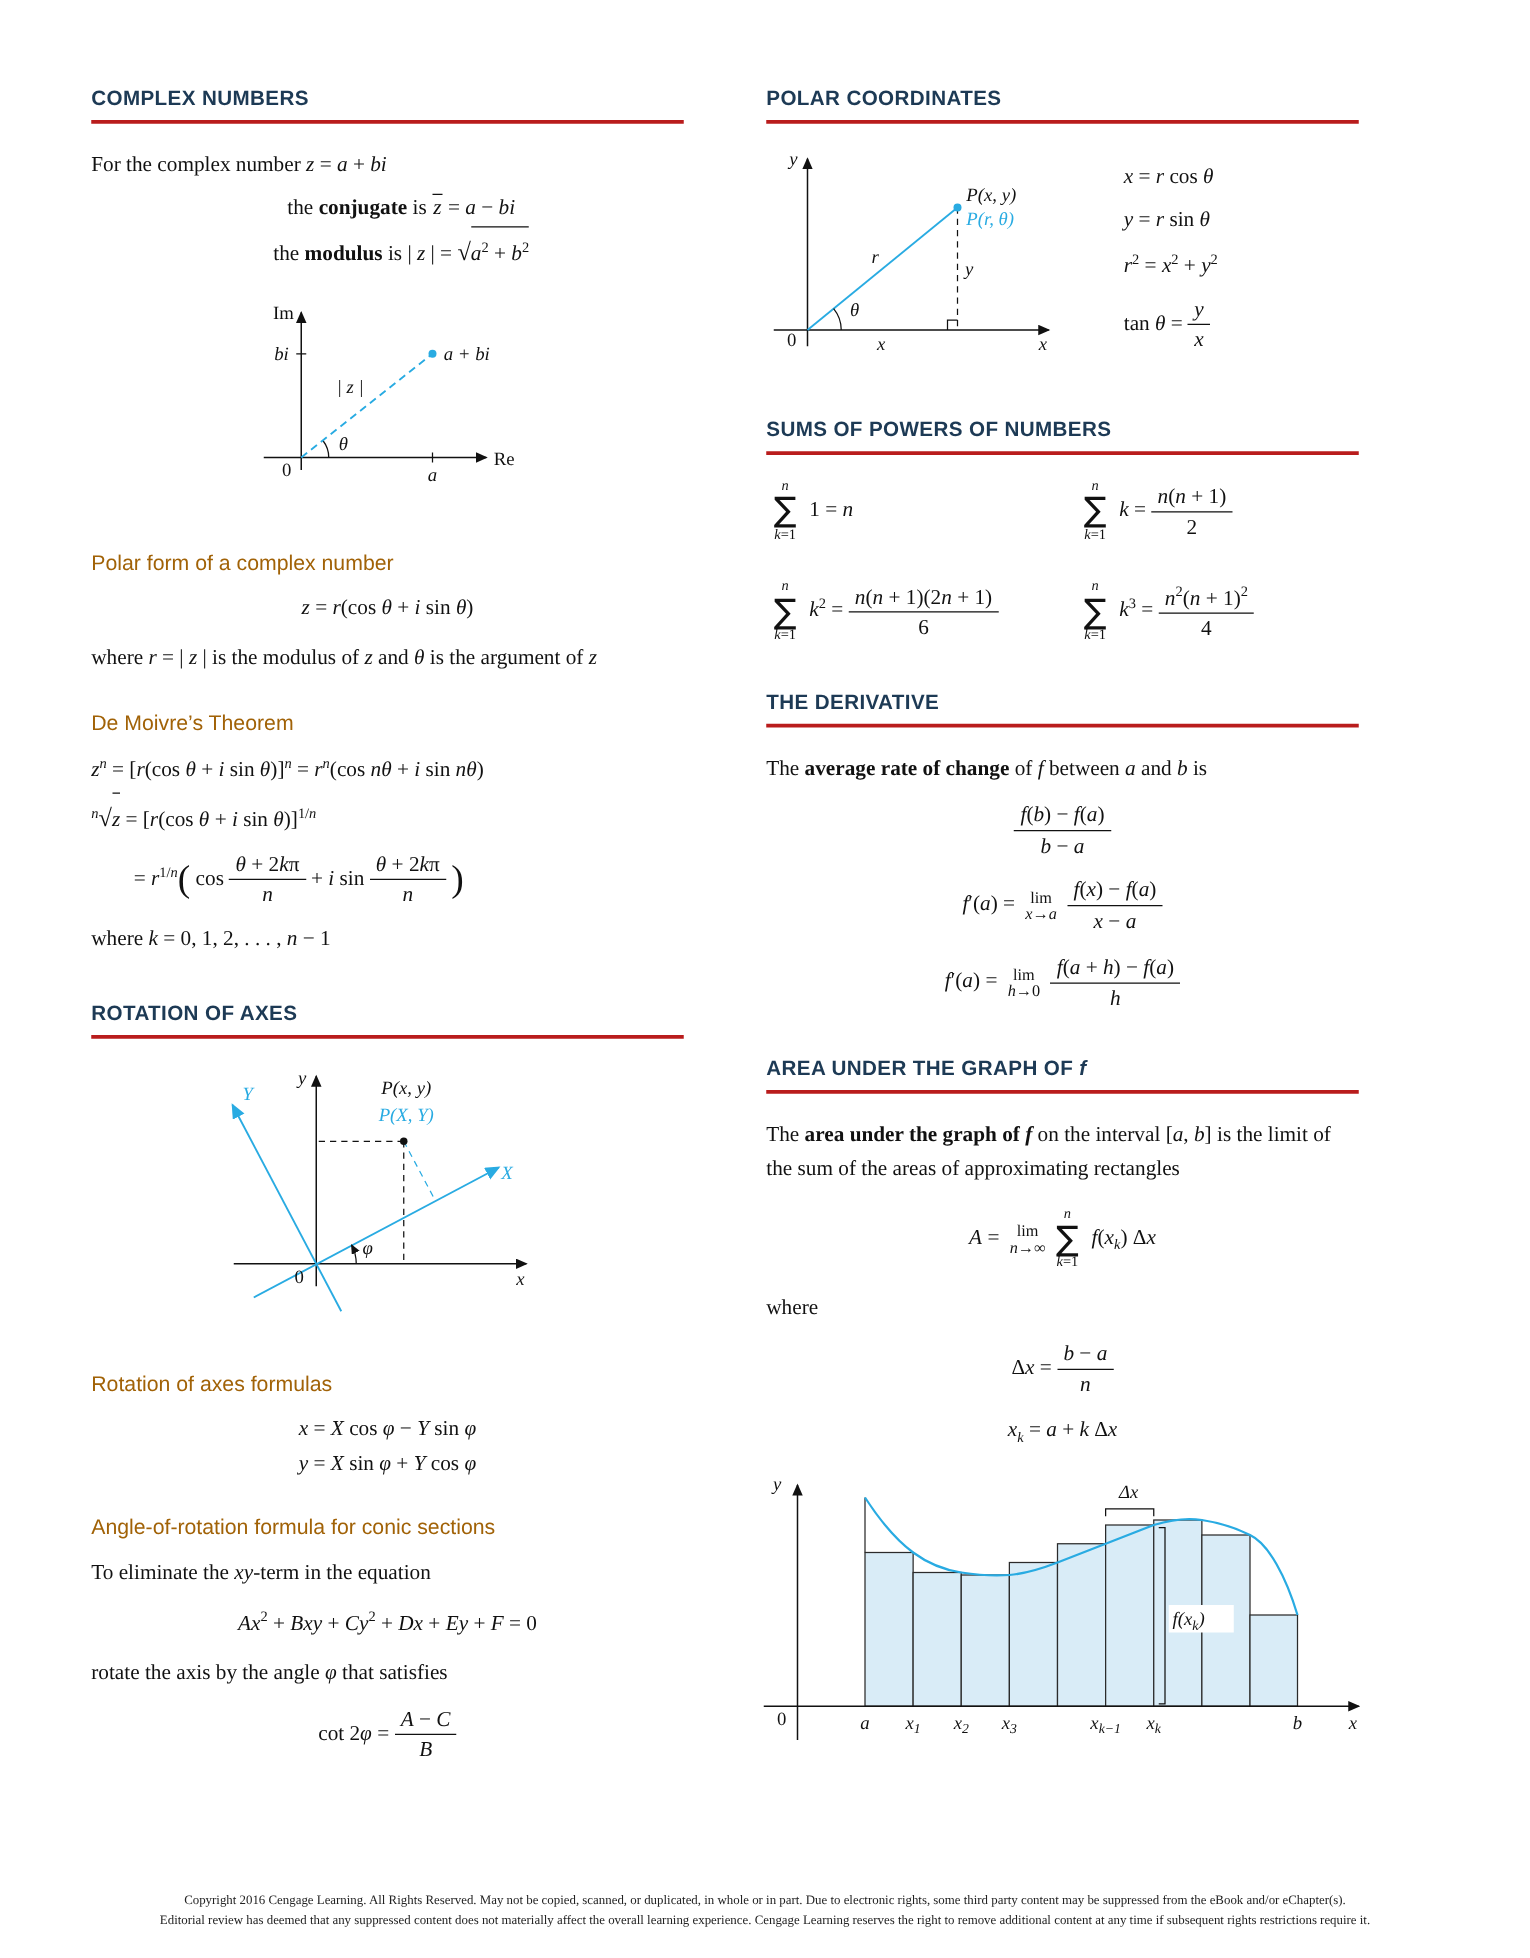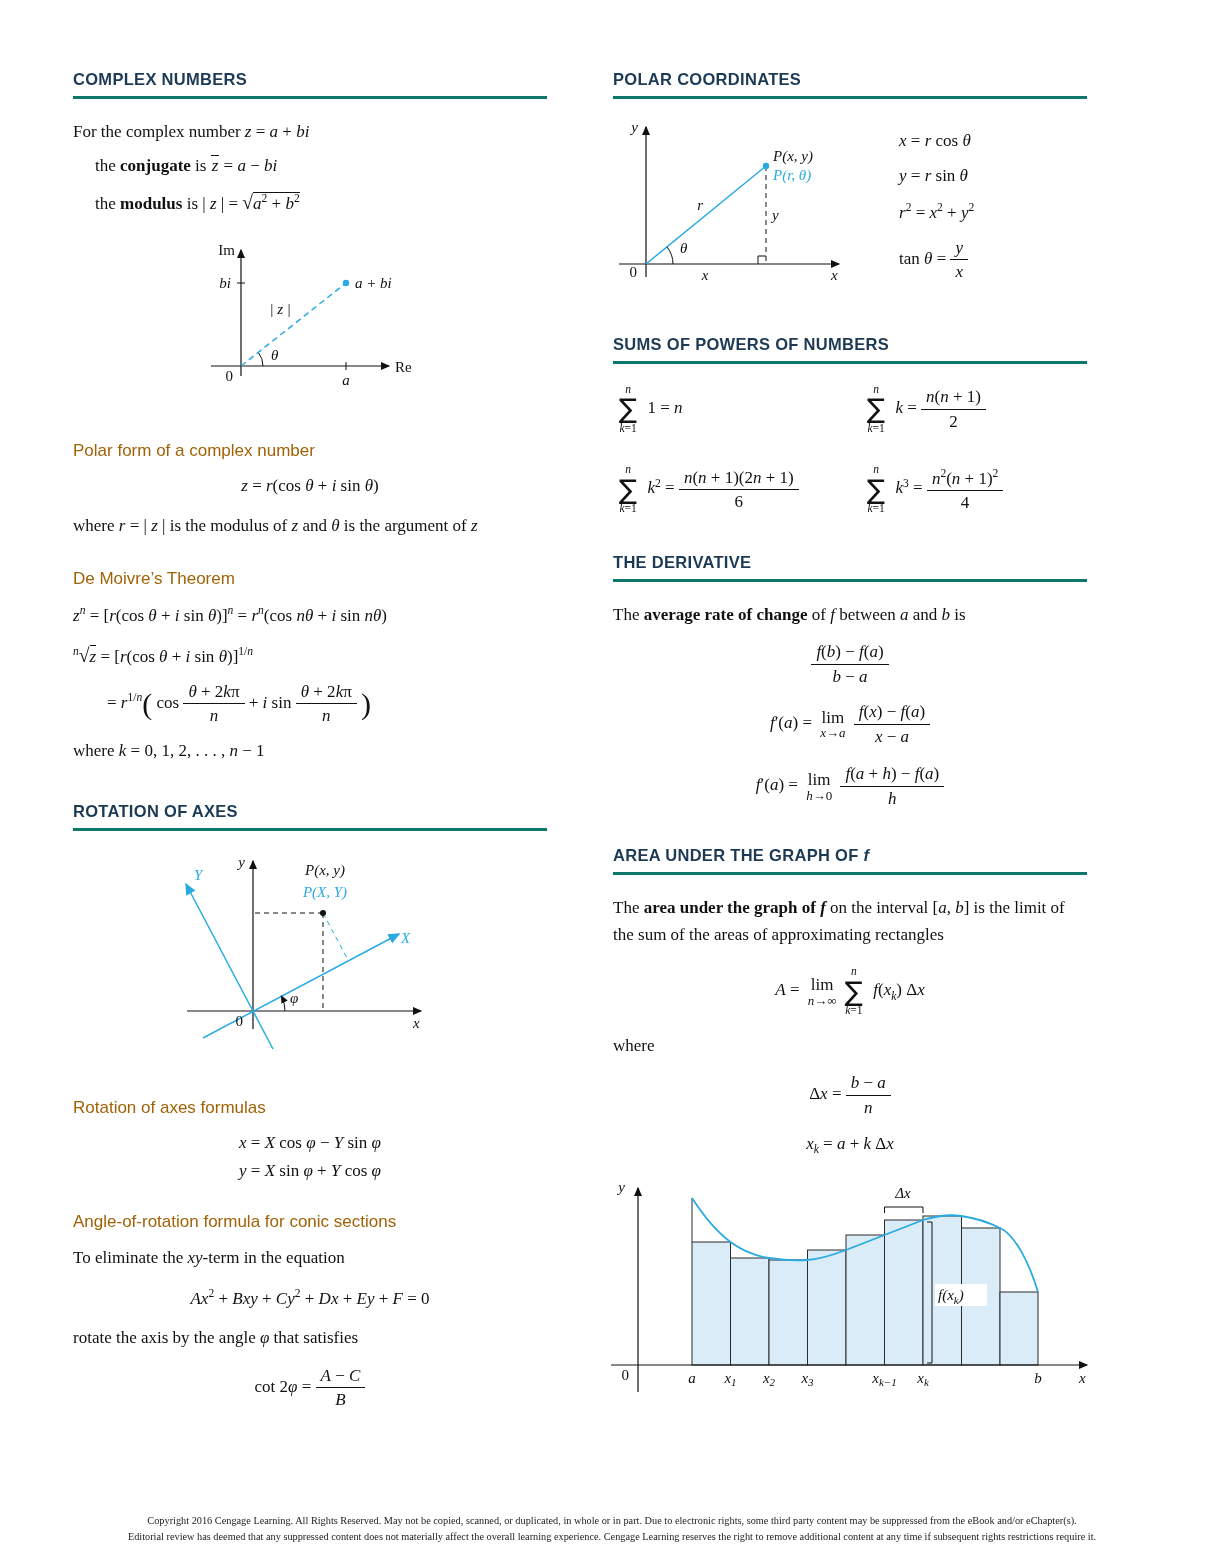--- a/index.html
+++ b/index.html
@@ -8,51 +8,51 @@
     width:1224px; height:1566px; position:relative; background:#fff;
     font-family:"Liberation Serif","DejaVu Serif",serif;
     font-size:17px; color:#111; overflow:hidden;
   }
   .cols { display:flex; padding:70px 70px 0 73px; gap:66px; }
   .col { width:474px; flex:0 0 474px; }
 
   h2.sec {
     font-family:"Liberation Sans","DejaVu Sans",sans-serif;
     font-size:16.5px; font-weight:bold; color:#1d3a55; letter-spacing:.3px;
-    padding-bottom:7px; border-bottom:3px solid #0f766e; margin:0 0 20px 0;
+    padding-bottom:7px; border-bottom:3px solid #b91c1c; margin:0 0 20px 0;
   }
   h2.sec.mt { margin-top:38px; }
   h3.sub {
     font-family:"Liberation Sans","DejaVu Sans",sans-serif;
     font-size:17px; font-weight:normal; color:#a16207; margin:30px 0 13px 0;
   }
   p { margin:0 0 8px 0; line-height:1.55; }
-  .ind { margin-left:22px; }
+  .ind { margin-left:22px;text-align:center; }
   .ctr { text-align:center; margin:14px 0 16px; line-height:1.3; }
   .ind2 { margin-left:34px; margin-top:10px; margin-bottom:12px; }
 
   i { font-style:italic; }
   sup { font-size:68%; }
   sub { font-size:68%; }
 
   .frac { display:inline-block; vertical-align:middle; text-align:center; line-height:1.15; }
   .frac .num { display:block; border-bottom:1px solid #111; padding:0 5px 2px; }
   .frac .den { display:block; padding:2px 5px 0; }
 
   .rad { font-size:115%; }
-  .vinc { border-top:1.2px solid #111; padding-top:1px; }
+  .vinc { border-top:1.2px solid #111; padding-top:11px; }
   .ovl { display:inline-block; border-top:1px solid #111; line-height:1.05; padding:1px 1px 0; }
 
   .sum { display:inline-flex; flex-direction:column; align-items:center; vertical-align:middle; line-height:1; margin-right:6px; }
   .sum .t { font-size:11.5px; }
   .sum .s { font-size:27px; line-height:1.02; font-family:"DejaVu Sans","DejaVu Serif",sans-serif; }
   .sum .b { font-size:11.5px; }
 
   .lim { display:inline-flex; flex-direction:column; align-items:center; vertical-align:middle; line-height:1.05; margin:0 4px; }
-  .lim .lt { font-size:17px; }
+  .lim .lt { font-size:13px; }
   .lim .ls { font-size:13px; }
 
   .bp { font-size:30px; vertical-align:middle; line-height:0; }
 
   .fig1 { margin:20px 0 4px 128px; }
   .fig2 { margin:10px 0 0 100px; }
   .fig4 { margin:22px 0 0 -8px; }
 
   .polar-row { display:flex; align-items:flex-start; margin-bottom:6px; }
   .polar-eqs { margin-left:46px; margin-top:12px; }

